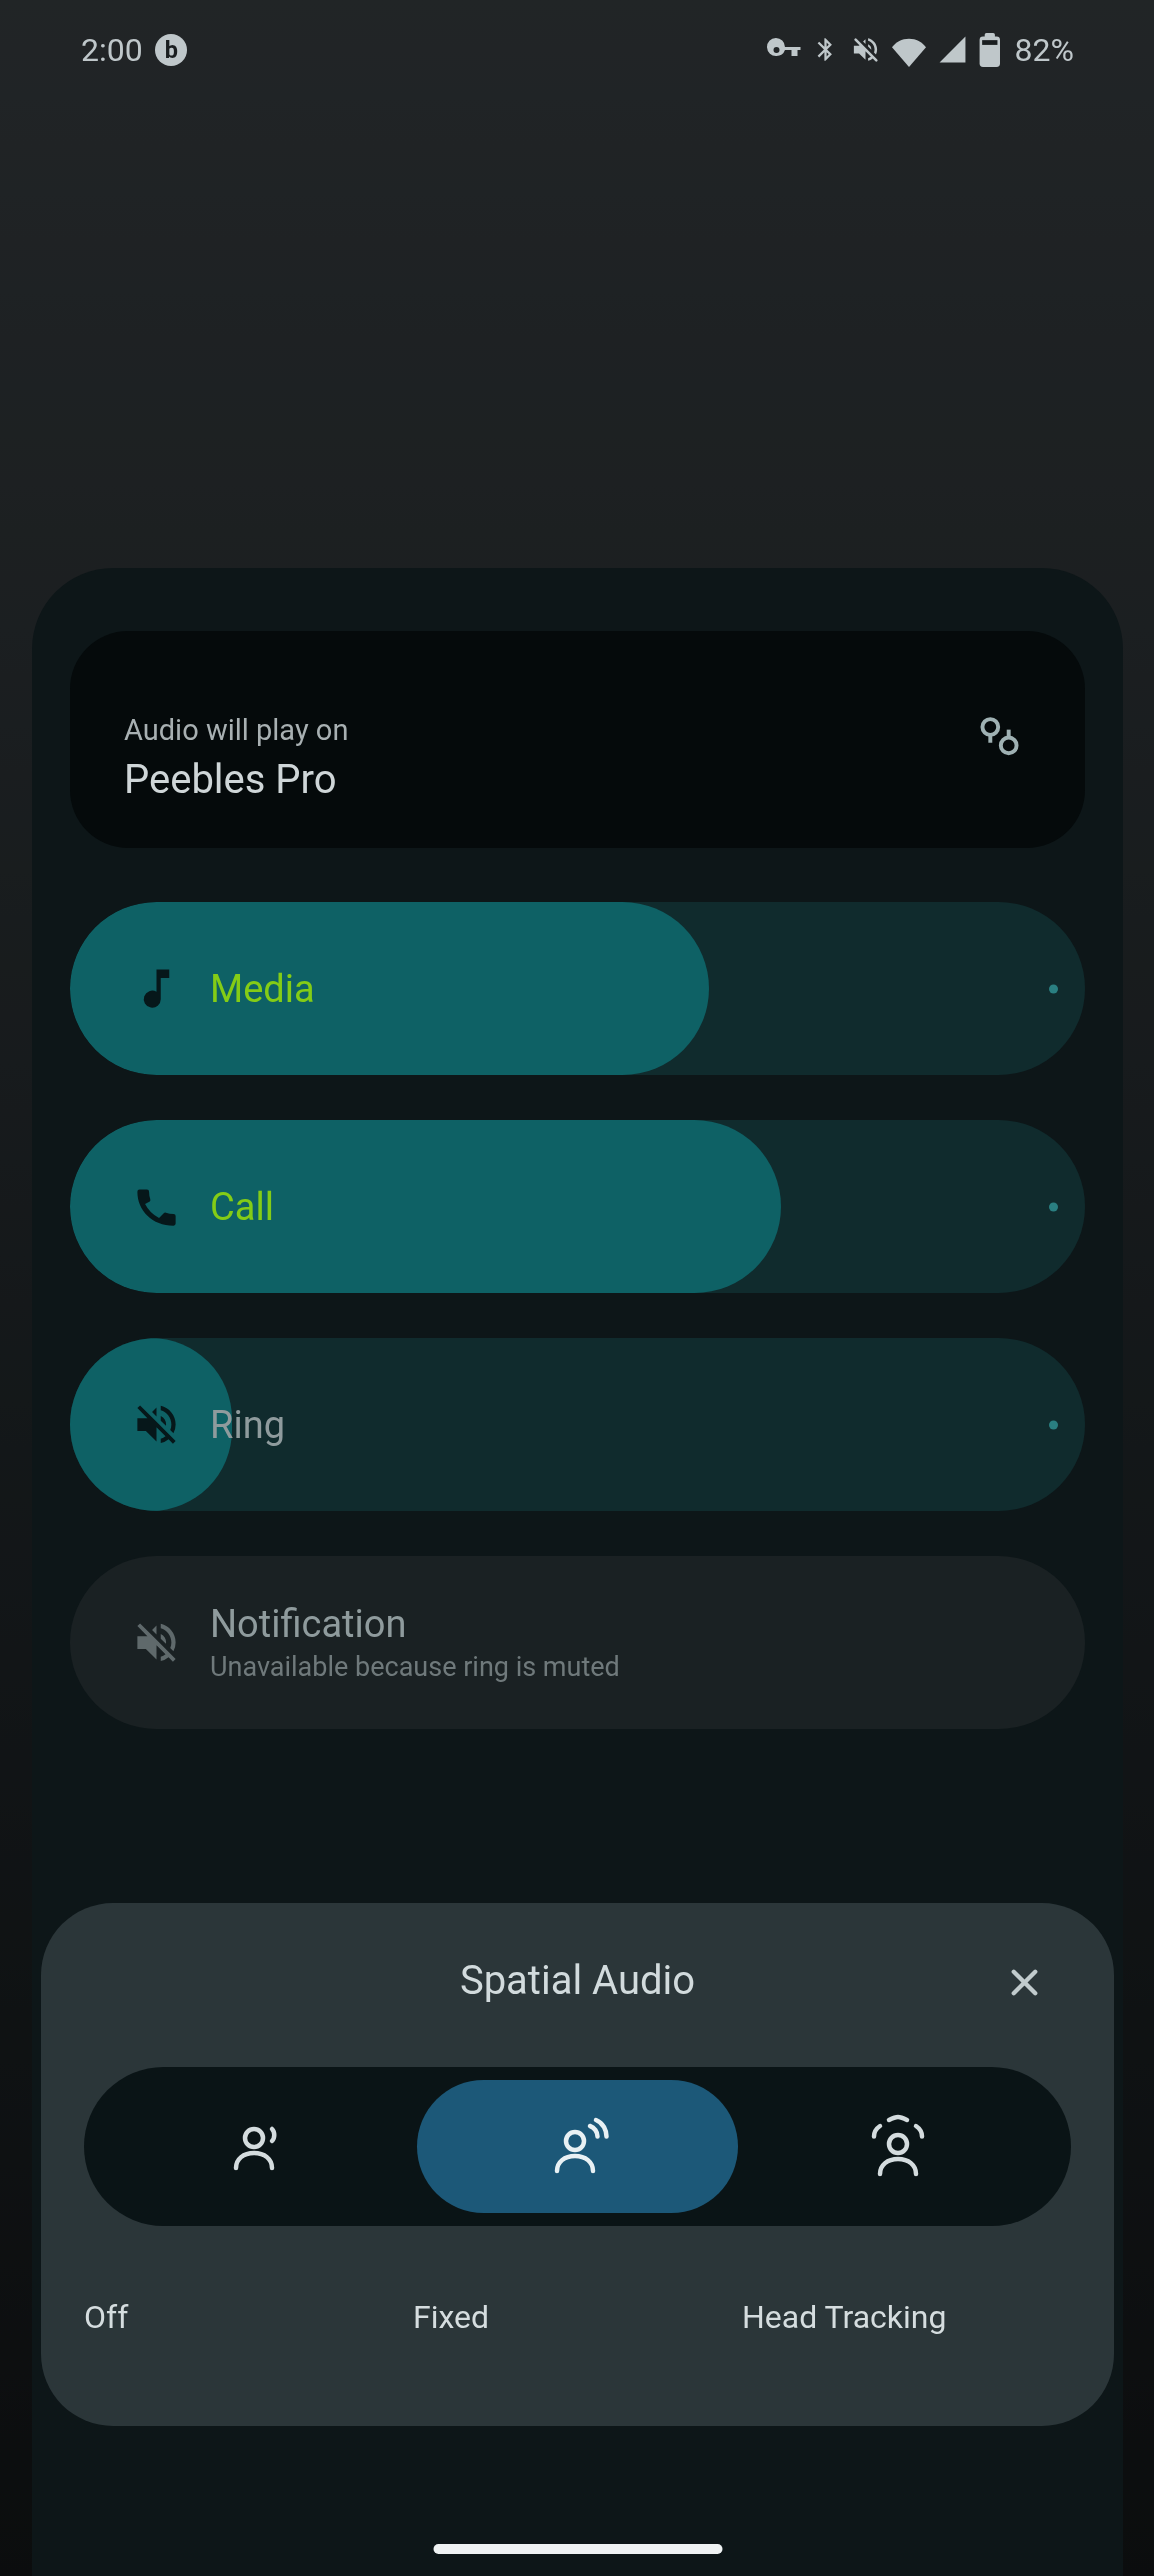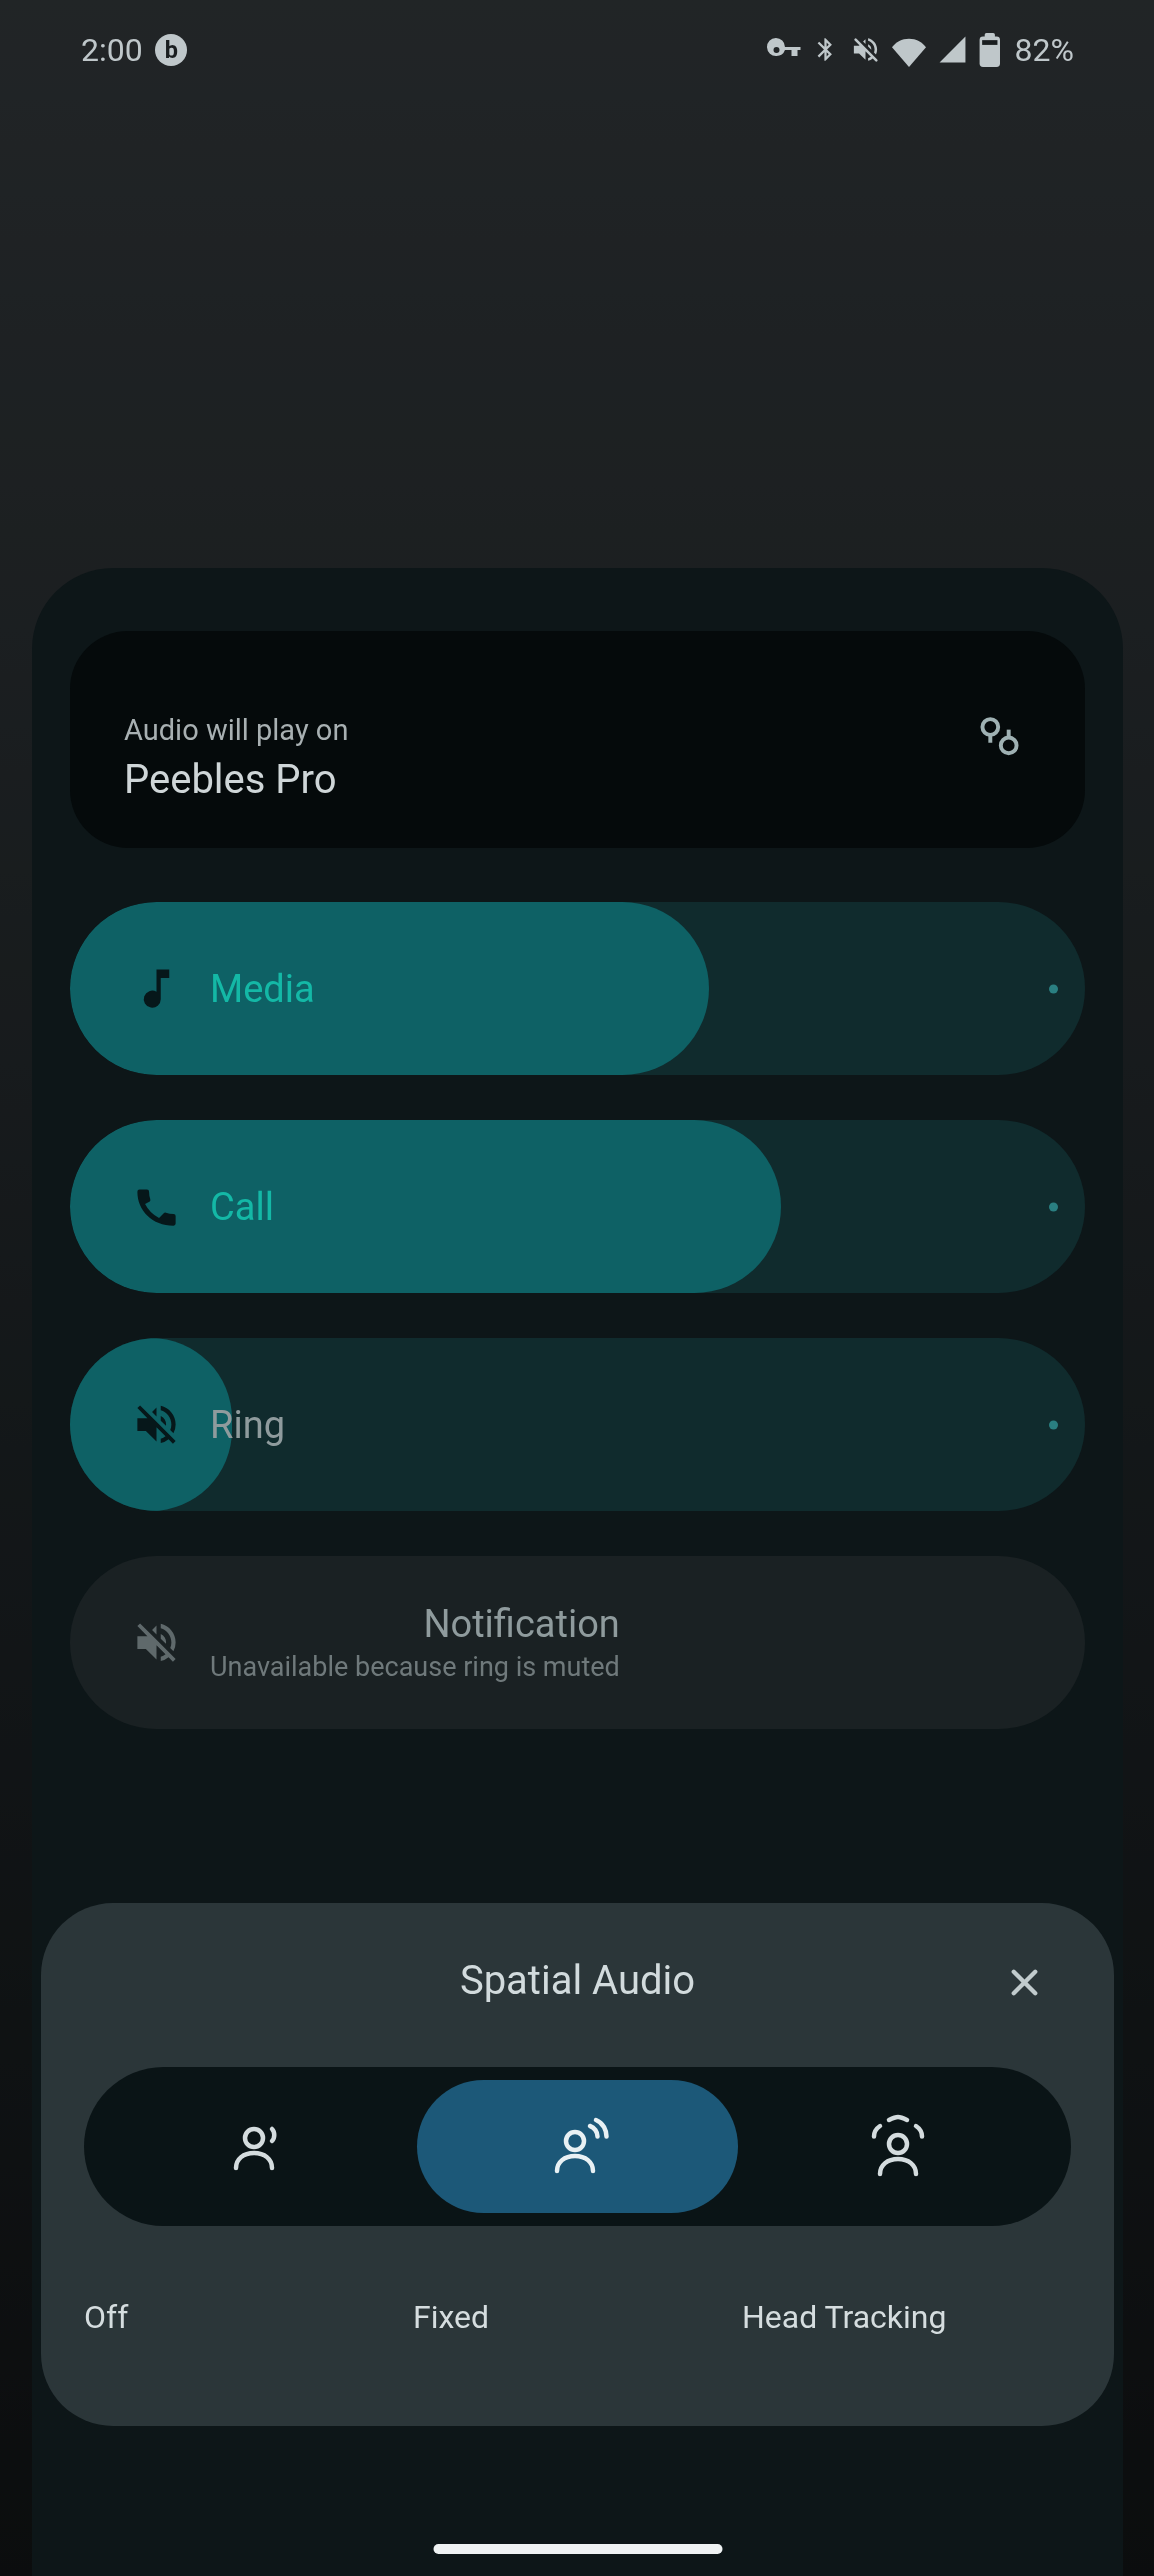--- a/index.html
+++ b/index.html
@@ -75,27 +75,27 @@
   }
   .slider-icon {
     position: relative; z-index: 2;
     width: 108px; margin-left: 32px;
     display: flex; align-items: center; justify-content: center;
     color: #06171a;
   }
   .slider-label {
     position: relative; z-index: 2;
     font-size: 38px;
-    color: #14b8a6;
+    color: #84cc16;
     font-weight: 400;
   }
   .slider.ring .slider-icon { color: #06171a; }
   .slider.ring .slider-label { color: #8f9b9d; }
   .slider.disabled .slider-icon { color: #5f696b; }
-  .slider-notif-text { position: relative; z-index: 2; display: flex; flex-direction: column; gap: 5.4px; align-items: flex-end; }
+  .slider-notif-text { position: relative; z-index: 2; display: flex; flex-direction: column; gap: 5.4px; }
   .slider-notif-text .t1 { color: #8f9b9d; font-size: 38px; }
   .slider-notif-text .t2 { color: #6f797b; font-size: 27px; }
   .slider-dot {
     position: absolute; right: 27px; top: 50%; transform: translateY(-50%);
     width: 9px; height: 9px; border-radius: 50%;
     background: #2a7f81;
   }
 
   .spatial-sheet {
     position: absolute;

